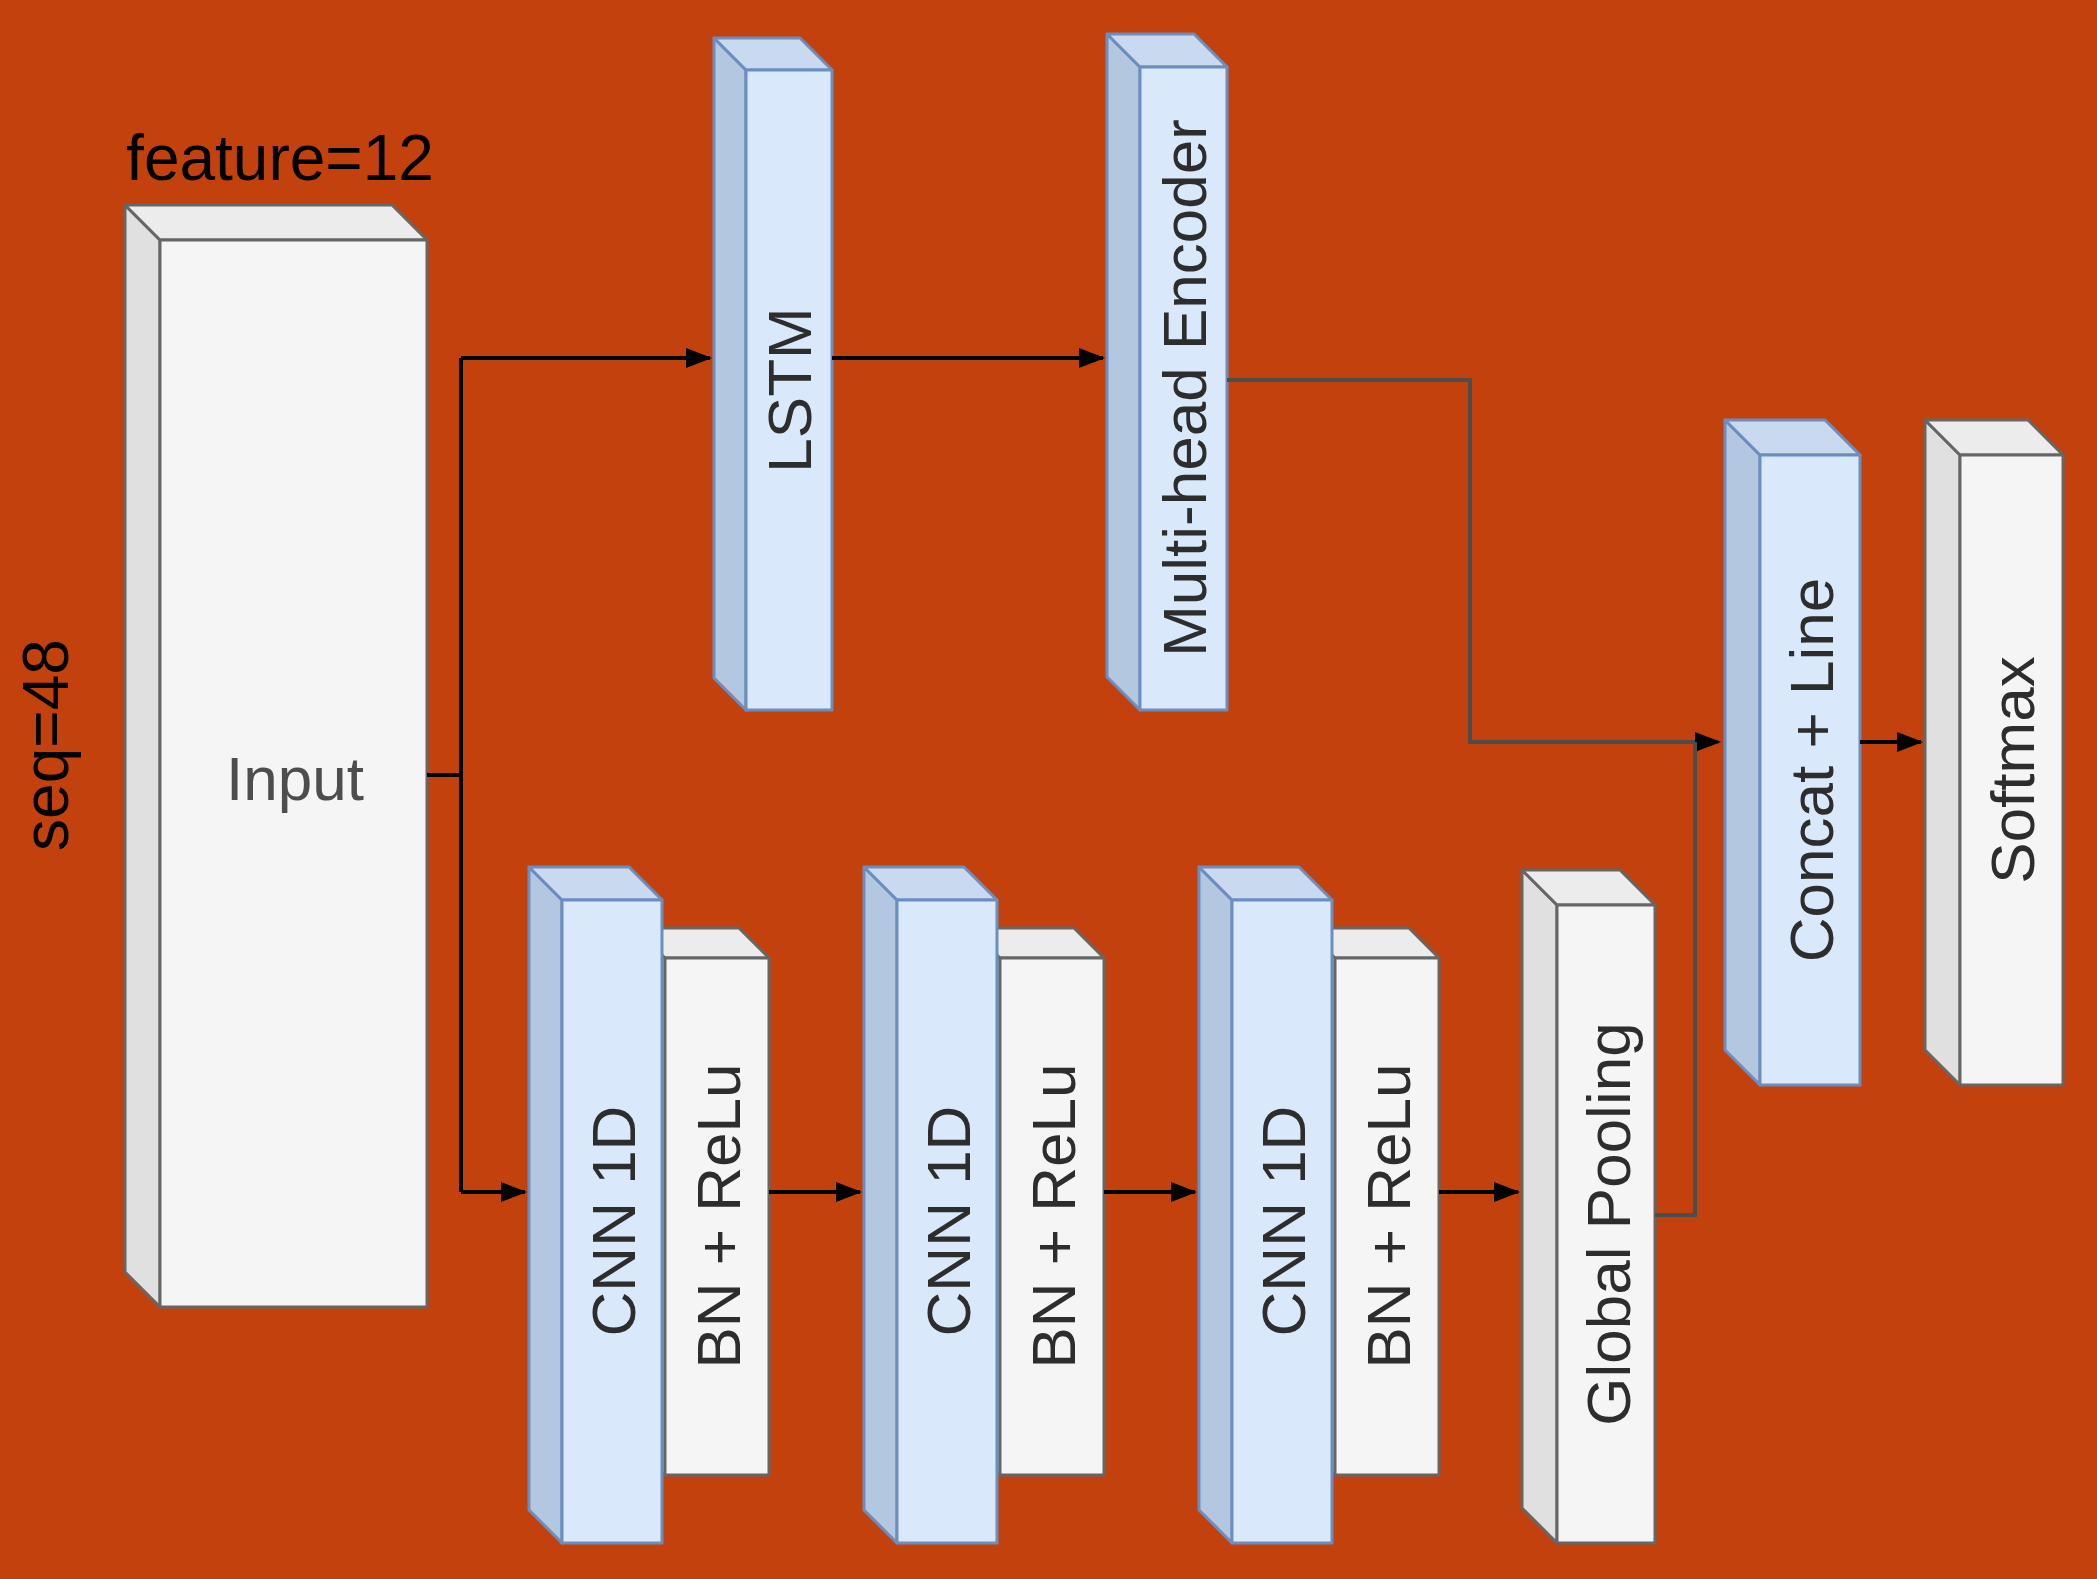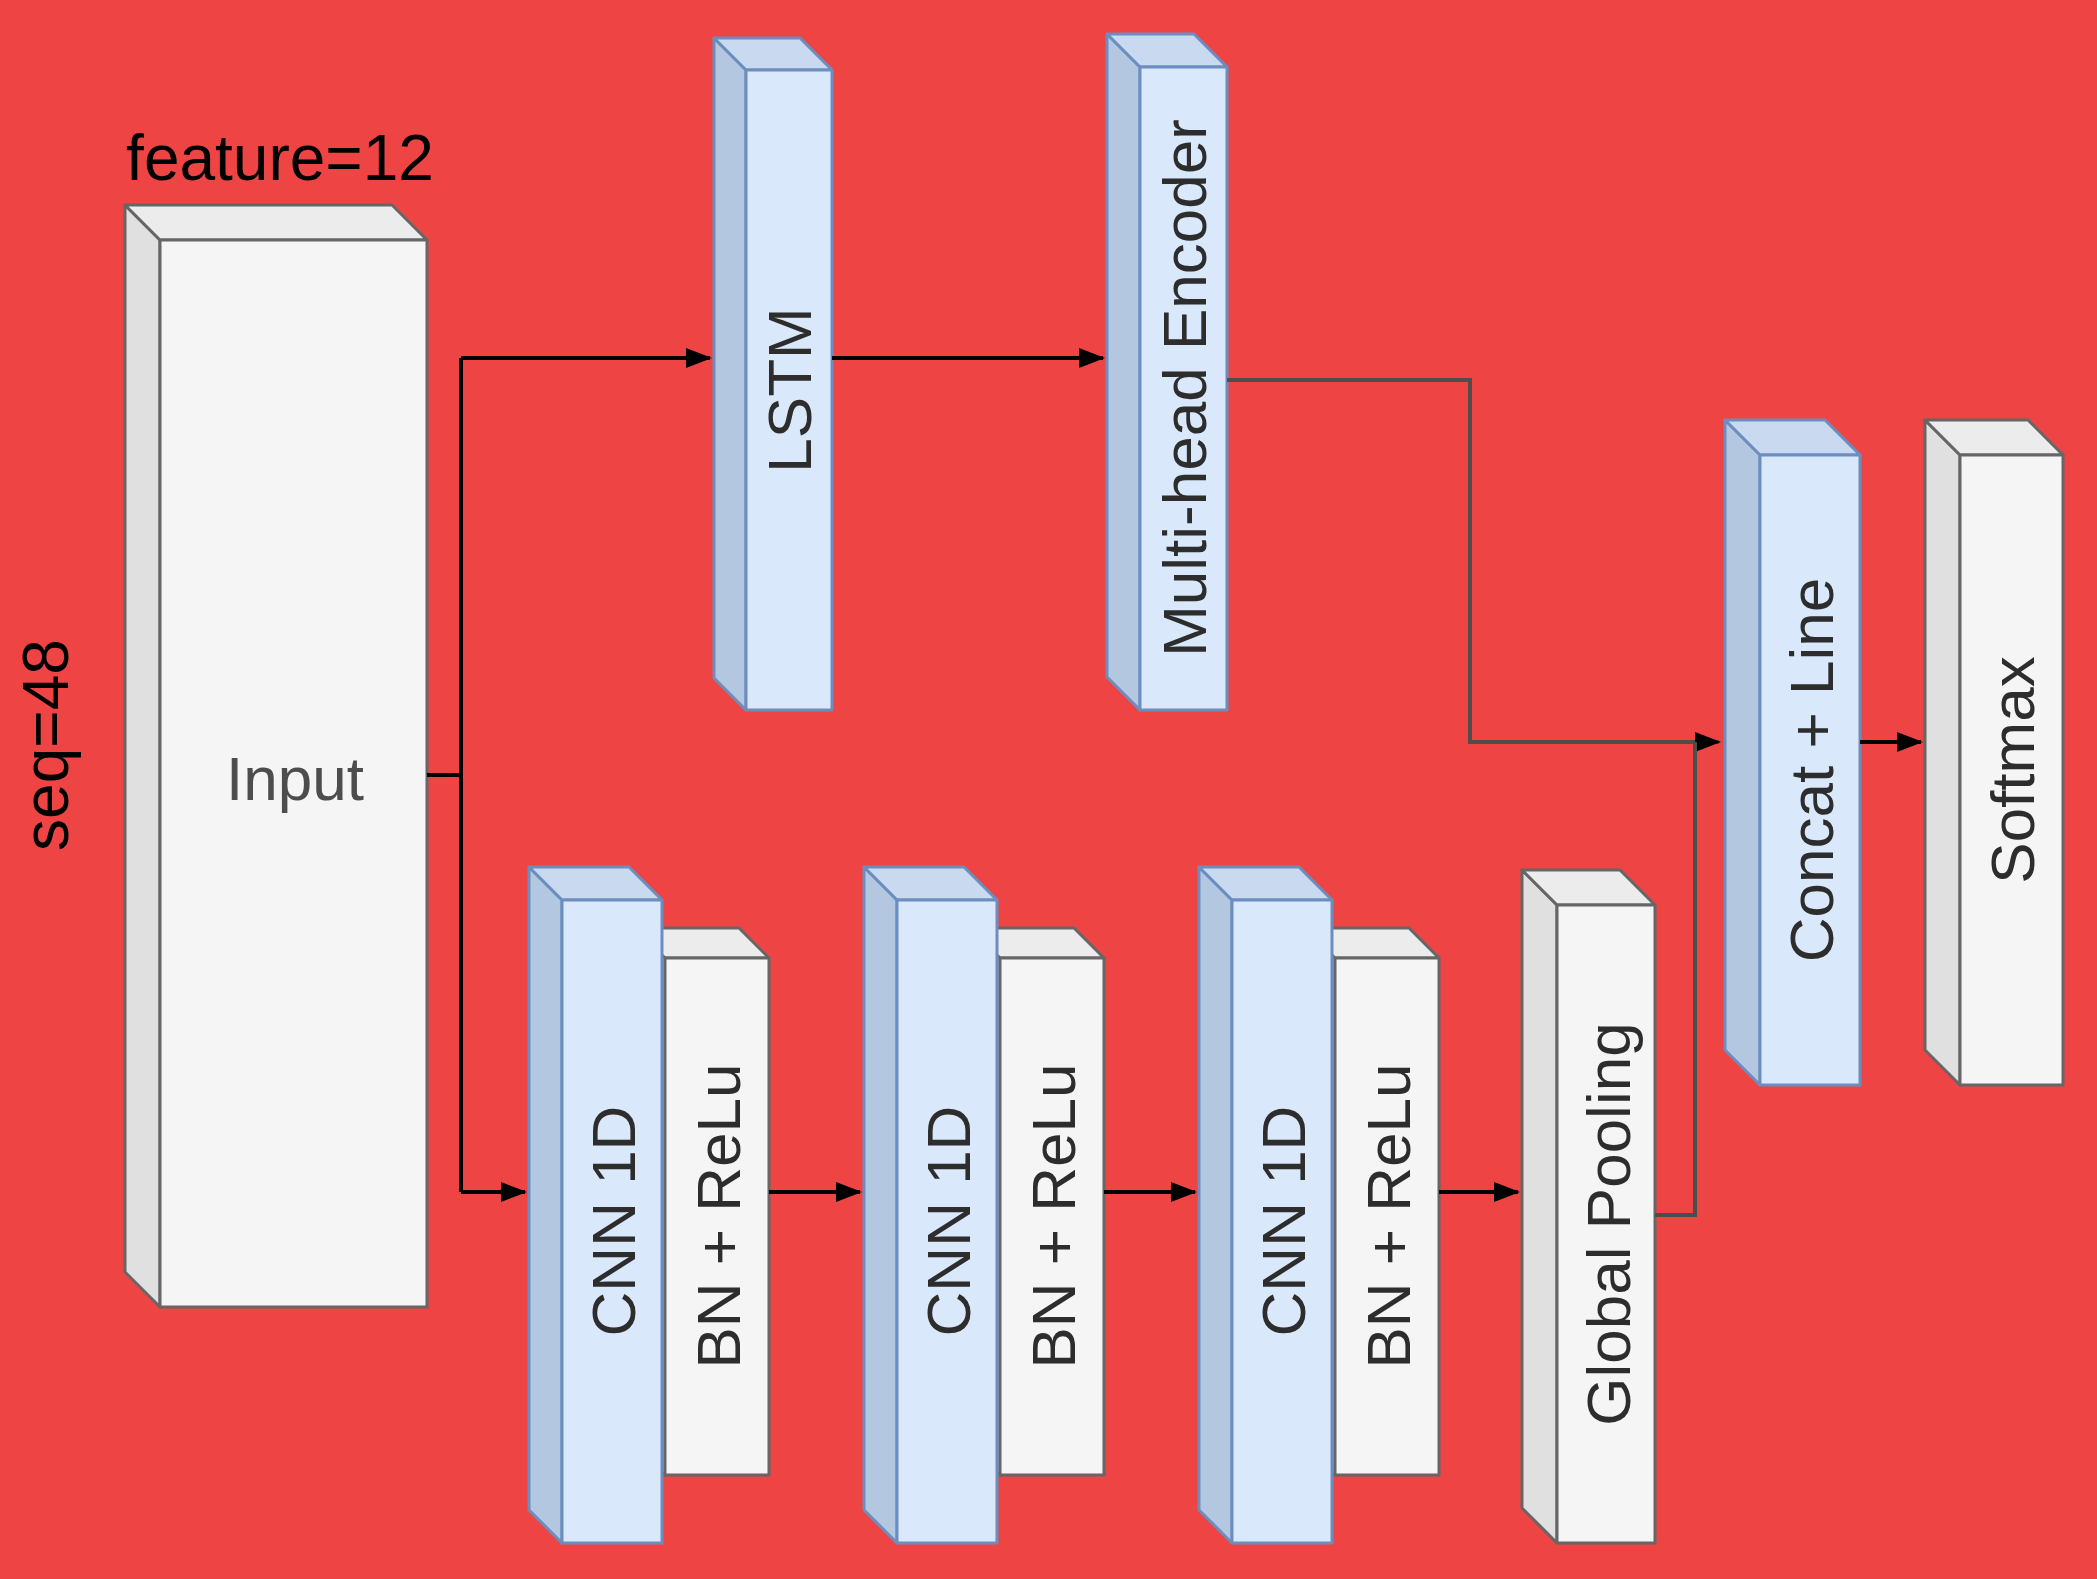--- a/index.html
+++ b/index.html
@@ -1,17 +1,17 @@
 <!DOCTYPE html>
 <html style="--blue_front: #dae8fc; --blue_top: #c9daf0; --blue_side: #b4c7e0; --blue_stroke: #6c8ebf; --gray_front: #f5f5f5; --gray_top: #ececec; --gray_side: #e0e0e0; --gray_stroke: #666666; --line: #000000;"><head>
 <meta charset="utf-8">
 <style>
   html, body { margin: 0; padding: 0; background: #ffffff; }
   body { font-family: "Liberation Sans", sans-serif; }
-  .stage { position: relative; width: 2097px; height: 1579px; background: #ef4444; overflow: hidden; }
+  .stage { position: relative; width: 2097px; height: 1579px; background: #c2410c; overflow: hidden; }
   svg { display: block; }
 
   
   .cube-blue .face-front { fill: var(--blue_front, #dae8fc); stroke: var(--blue_stroke, #6c8ebf); }
   .cube-blue .face-top   { fill: var(--blue_top,   #c9daf0); stroke: var(--blue_stroke, #6c8ebf); }
   .cube-blue .face-side  { fill: var(--blue_side,  #b4c7e0); stroke: var(--blue_stroke, #6c8ebf); }
   .cube-gray .face-front { fill: var(--gray_front, #f5f5f5); stroke: var(--gray_stroke, #666666); }
   .cube-gray .face-top   { fill: var(--gray_top,   #ececec); stroke: var(--gray_stroke, #666666); }
   .cube-gray .face-side  { fill: var(--gray_side,  #e0e0e0); stroke: var(--gray_stroke, #666666); }
   .face-front, .face-top, .face-side { stroke-width: 3; stroke-linejoin: round; }

